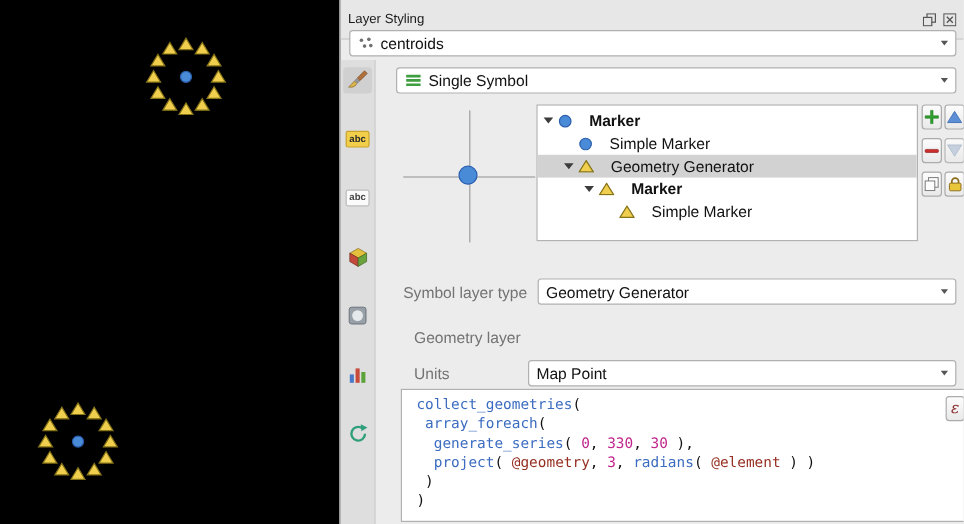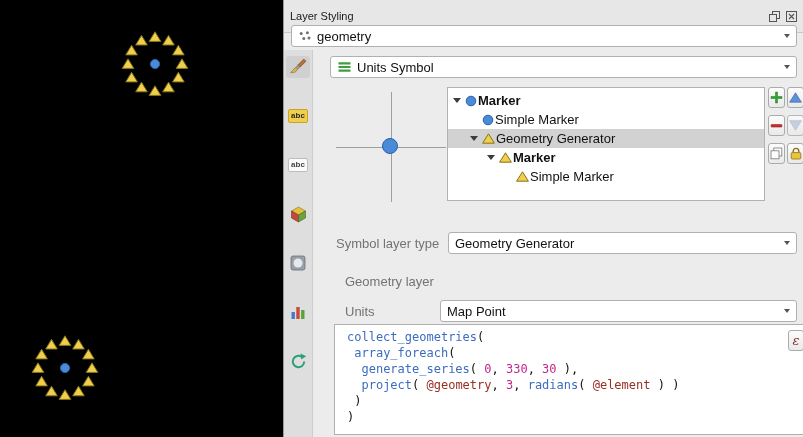--- a/index.html
+++ b/index.html
@@ -23,21 +23,21 @@
   .side-toolbar{position:absolute;left:0;top:50px;bottom:0;width:29px;background:#dedede;border-right:1px solid #cdcdcd;display:flex;flex-direction:column;align-items:center;padding-top:6px;gap:27px;box-sizing:border-box}
   .sb-item{width:24px;height:22px;display:flex;align-items:center;justify-content:center;border-radius:3px}
   .sb-item.active{background:#d0d0d0}
   .abc{font-size:8px;font-weight:bold;line-height:10px;padding:1px 2px;border-radius:2px}
   .abc-y{background:#f2cf4a;color:#2a2a2a;border:1px solid #c9a32a}
   .abc-w{background:#fbfbfb;color:#444;border:1px solid #bdbdbd}
   .preview-line{position:absolute;background:#9f9f9f}
   .preview-dot{position:absolute;left:98px;top:138px;width:14px;height:14px;border-radius:50%;background:#4a8bd8;border:1.5px solid #2b5fae}
   .tree{position:absolute;left:163px;top:87px;width:318px;height:114px;background:#fff;border:1px solid #b2b2b2;padding-top:3px;overflow:hidden;box-sizing:border-box}
   .tree-row{display:flex;align-items:center;height:19px;font-size:13px;color:#111}
-  .tree-row .tree-label{margin-left:1px}
+  .tree-row .tree-label{margin-left:14px}
   .tree-label.b{font-weight:bold}
   .expander{width:11px;height:11px;position:relative;flex:0 0 11px;margin-right:2px}
   .expander:not(.empty)::after{content:"";position:absolute;left:1px;top:3px;border-left:4px solid transparent;border-right:4px solid transparent;border-top:5px solid #3c3c3c}
   .tree-buttons{position:absolute;left:484px;top:87px;display:grid;grid-template-columns:17px 17px;grid-auto-rows:21px;column-gap:2px;row-gap:7px}
   .tbtn{display:flex;align-items:center;justify-content:center;background:linear-gradient(#fcfcfc,#e9e9e9);border:1px solid #ababab;border-radius:3px}
   .tbtn.disabled{opacity:.8}
   .field-label{position:absolute;font-size:13px;color:#737373;height:22px;display:flex;align-items:center}
   .lbl-slt{left:52px;top:232px}
   .lbl-geom{left:61px;top:270px}
   .lbl-units{left:61px;top:300px}
@@ -105,21 +105,21 @@
       <span class="combo-ic">
           <svg width="14" height="12" viewBox="0 0 14 12">
             <g fill="#707070">
               <circle cx="3.2" cy="3.6" r="1.5"></circle>
               <circle cx="9.4" cy="2.8" r="1.5"></circle>
               <circle cx="5.8" cy="8.4" r="1.5"></circle>
               <circle cx="11" cy="8" r="1.5"></circle>
             </g>
           </svg>
         </span>
-      <span>geometry</span>
+      <span>centroids</span>
     </div>
 
     <div class="side-toolbar" id="side-toolbar">
         <div class="sb-item active">
           <svg width="18" height="18" viewBox="0 0 18 18">
             <path d="M14.8 1l2.2 2.2-6 6-2.2-2.2z" fill="#b0713c" stroke="#7a4a20" stroke-width="0.6"></path>
             <path d="M8.3 7.5l2.2 2.2-1.6 1.6-2.2-2.2z" fill="#9a9a9a" stroke="#6f6f6f" stroke-width="0.5"></path>
             <path d="M6.3 9.6l2.1 2.1c-1.4 2.5-3.5 3.3-6.9 2.9 1.9-1.7 3.2-3.2 4.8-5z" fill="#d9b54b" stroke="#8a6a2a" stroke-width="0.6"></path>
           </svg>
         </div>
@@ -160,21 +160,21 @@
     <div class="combo renderer-combo">
       <span class="combo-ic">
           <svg width="15" height="12" viewBox="0 0 15 12">
             <g stroke="#3f9e3f" stroke-width="2.2">
               <line x1="1.5" y1="2.4" x2="13.5" y2="2.4"></line>
               <line x1="1.5" y1="6" x2="13.5" y2="6"></line>
               <line x1="1.5" y1="9.6" x2="13.5" y2="9.6"></line>
             </g>
           </svg>
         </span>
-      <span>Units Symbol</span>
+      <span>Single Symbol</span>
     </div>
 
     <div class="preview-line" style="left:107px;top:92px;width:1px;height:110px"></div>
     <div class="preview-line" style="left:52px;top:147px;width:110px;height:1px"></div>
     <div class="preview-dot"></div>
 
     <div class="tree" id="symbol-tree">
         <div class="tree-row" style="padding-left: 4px;">
           <span class="expander"></span>
           <svg width="12" height="12" viewBox="0 0 12 12">

